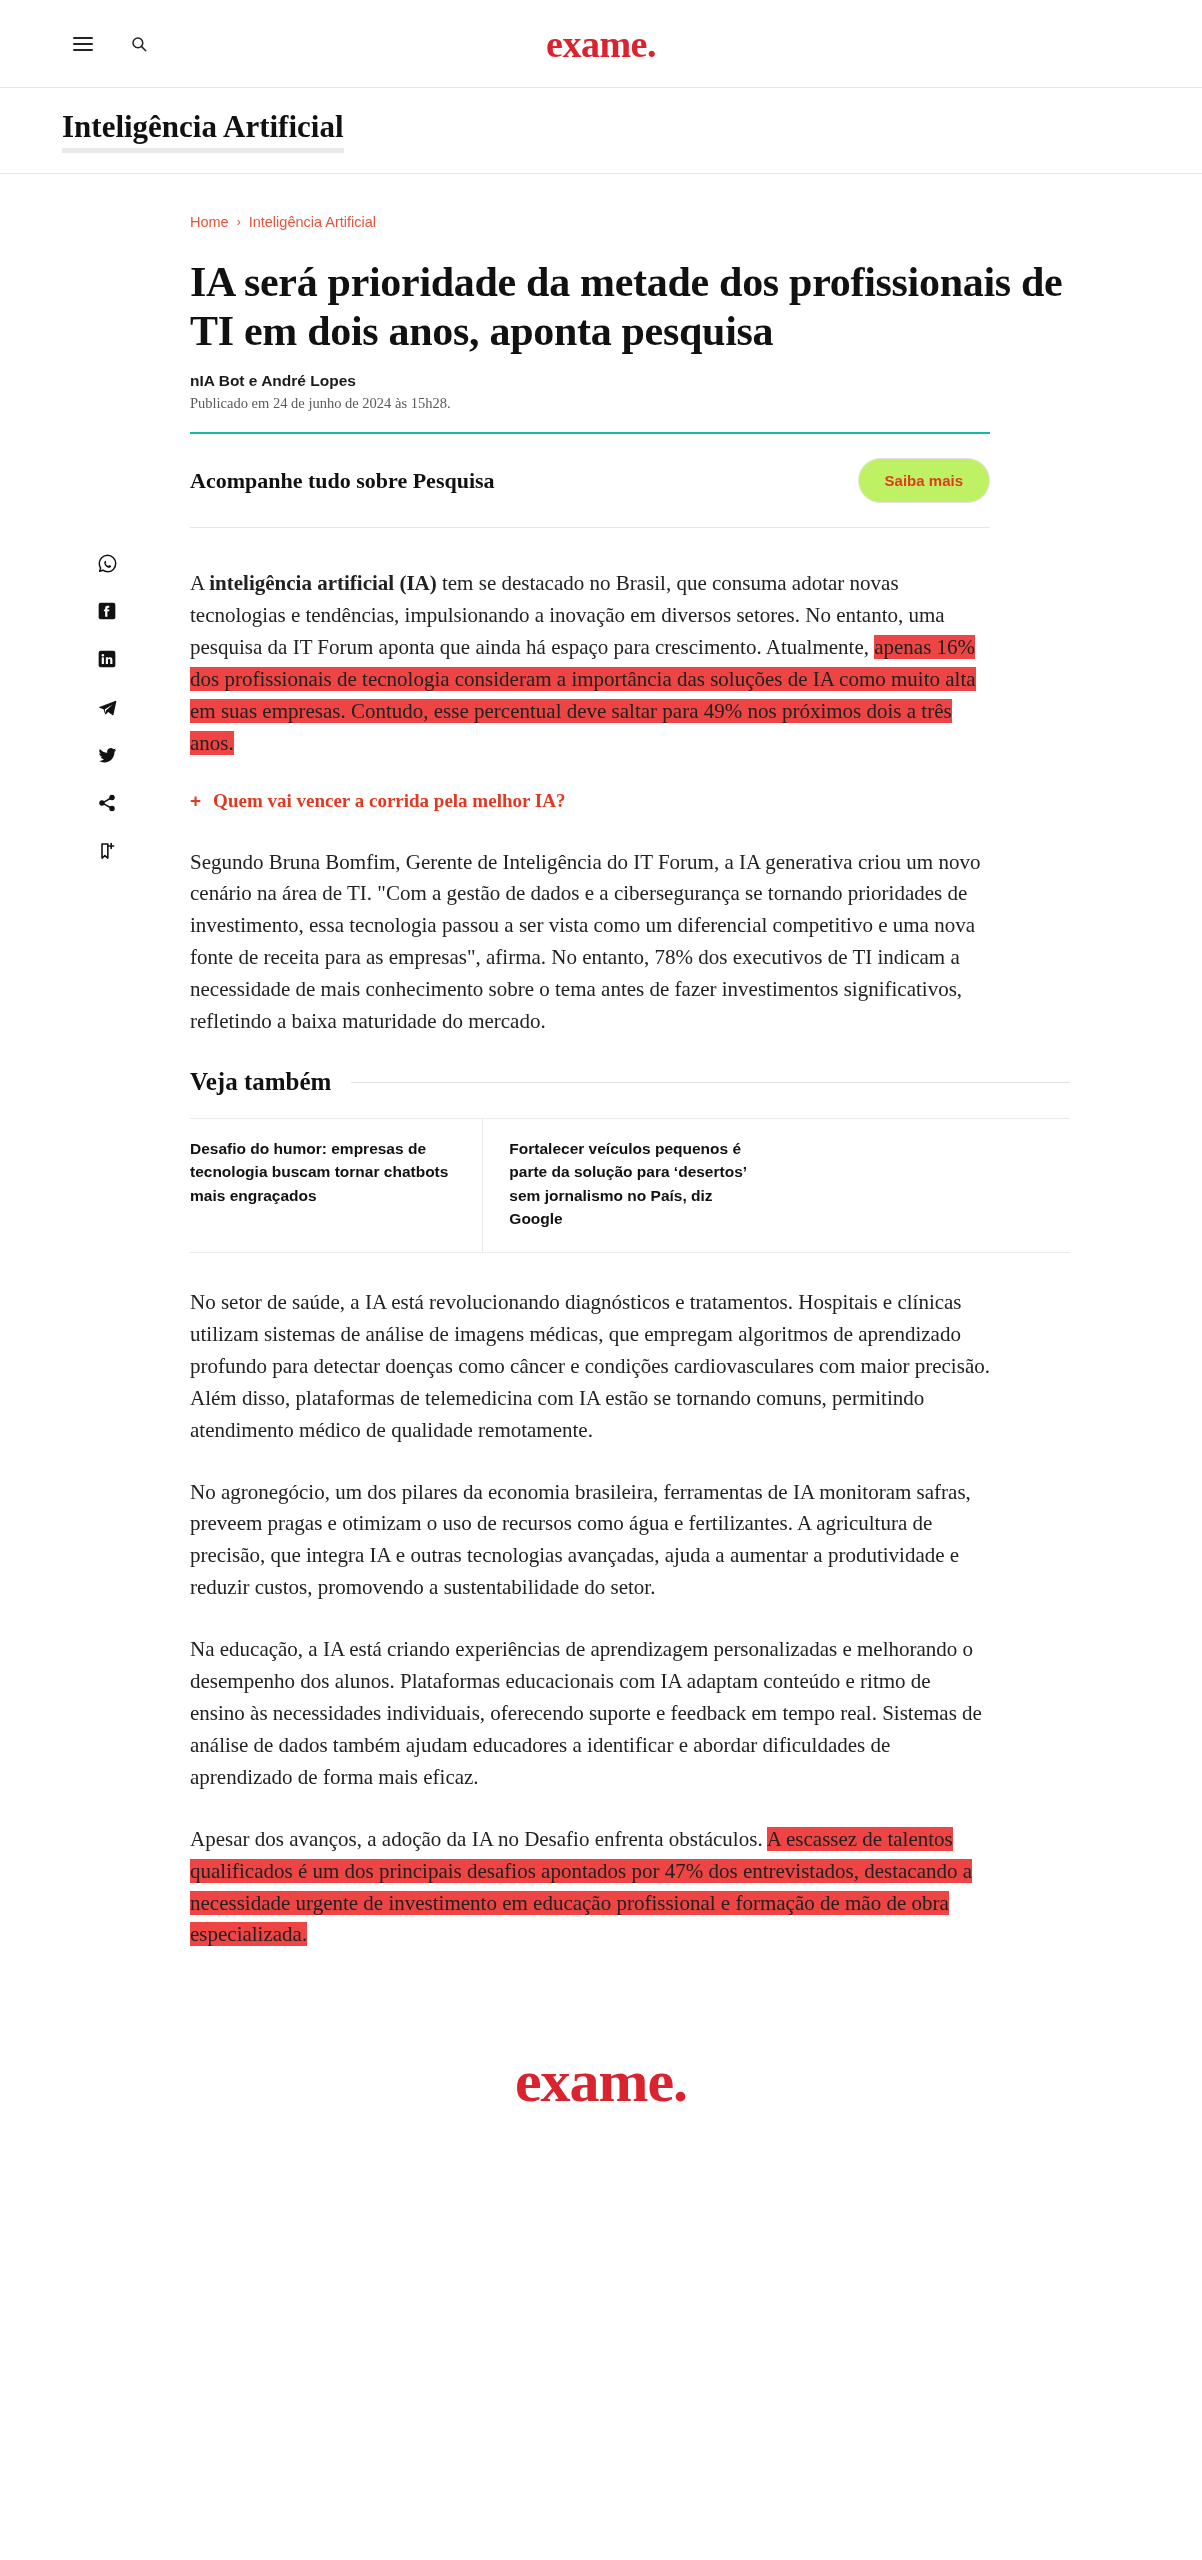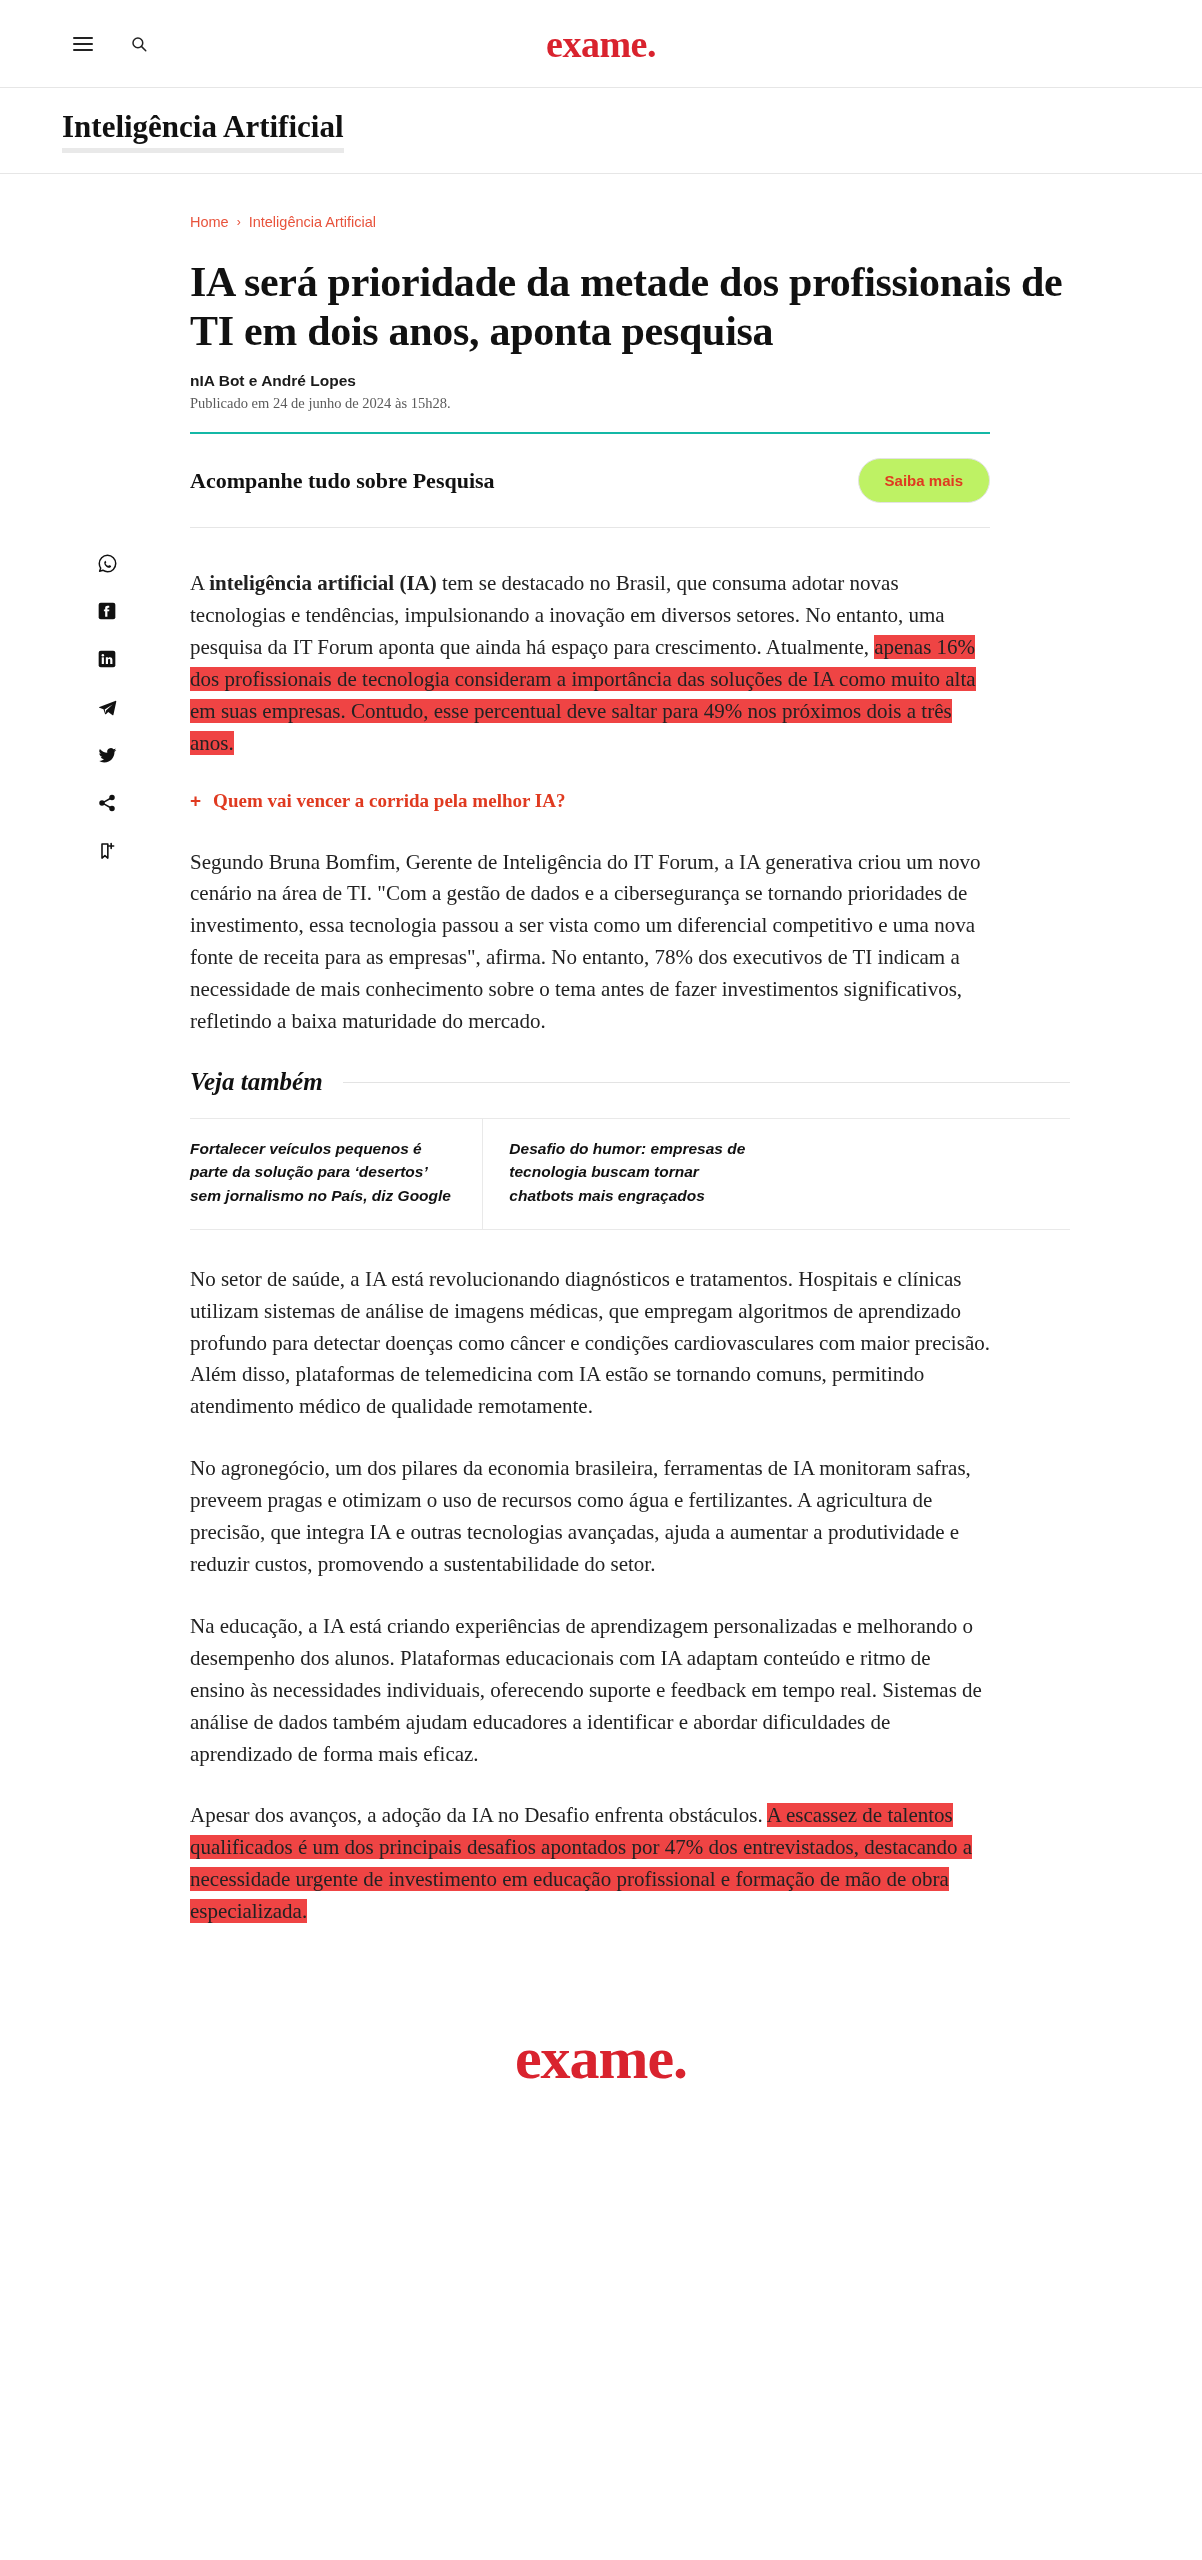--- a/index.html
+++ b/index.html
@@ -249,21 +249,21 @@
     font-family: "Liberation Serif", serif;
     font-weight: 700;
     font-size: 19px;
     color: #e03a20;
     text-decoration: none;
     cursor: pointer;
     line-height: 1.2;
   }
 
   
-  .veja-wrap { width: 880px; margin: 30px 0 34px 0; font-style: italic; }
+  .veja-wrap { width: 880px; margin: 30px 0 34px 0; }
   .veja-head {
     display: flex;
     align-items: center;
     gap: 20px;
     margin-bottom: 22px;
   }
   .veja-title {
     font-family: "Liberation Serif", serif;
     font-weight: 700;
     font-size: 25px;
@@ -423,24 +423,24 @@
       <p class="body">Segundo Bruna Bomfim, Gerente de Inteligência do IT Forum, a IA generativa criou um novo cenário na área de TI. "Com a gestão de dados e a cibersegurança se tornando prioridades de investimento, essa tecnologia passou a ser vista como um diferencial competitivo e uma nova fonte de receita para as empresas", afirma. No entanto, 78% dos executivos de TI indicam a necessidade de mais conhecimento sobre o tema antes de fazer investimentos significativos, refletindo a baixa maturidade do mercado.</p>
     </div>
 
     <section class="veja-wrap">
       <div class="veja-head">
         <span class="veja-title">Veja também</span>
         <span class="veja-rule"></span>
       </div>
       <div class="veja-grid">
         <article class="veja-card">
-          <div class="veja-card-title">Fortalecer veículos pequenos é parte da solução para ‘desertos’ sem jornalismo no País, diz Google</div>
+          <div class="veja-card-title">Desafio do humor: empresas de tecnologia buscam tornar chatbots mais engraçados</div>
         </article>
         <article class="veja-card">
-          <div class="veja-card-title">Desafio do humor: empresas de tecnologia buscam tornar chatbots mais engraçados</div>
+          <div class="veja-card-title">Fortalecer veículos pequenos é parte da solução para ‘desertos’ sem jornalismo no País, diz Google</div>
         </article>
       </div>
     </section>
 
     <div class="body-col">
       <p class="body wide">No setor de saúde, a IA está revolucionando diagnósticos e tratamentos. Hospitais e clínicas utilizam sistemas de análise de imagens médicas, que empregam algoritmos de aprendizado profundo para detectar doenças como câncer e condições cardiovasculares com maior precisão. Além disso, plataformas de telemedicina com IA estão se tornando comuns, permitindo atendimento médico de qualidade remotamente.</p>
       <p class="body wide">No agronegócio, um dos pilares da economia brasileira, ferramentas de IA monitoram safras, preveem pragas e otimizam o uso de recursos como água e fertilizantes. A agricultura de precisão, que integra IA e outras tecnologias avançadas, ajuda a aumentar a produtividade e reduzir custos, promovendo a sustentabilidade do setor.</p>
       <p class="body wide">Na educação, a IA está criando experiências de aprendizagem personalizadas e melhorando o desempenho dos alunos. Plataformas educacionais com IA adaptam conteúdo e ritmo de ensino às necessidades individuais, oferecendo suporte e feedback em tempo real. Sistemas de análise de dados também ajudam educadores a identificar e abordar dificuldades de aprendizado de forma mais eficaz.</p>
       <p class="body wide"><span>Apesar dos avanços, a adoção da IA no Desafio enfrenta obstáculos. </span><span class="hl">A escassez de talentos qualificados é um dos principais desafios apontados por 47% dos entrevistados, destacando a necessidade urgente de investimento em educação profissional e formação de mão de obra especializada.</span></p>
     </div>

